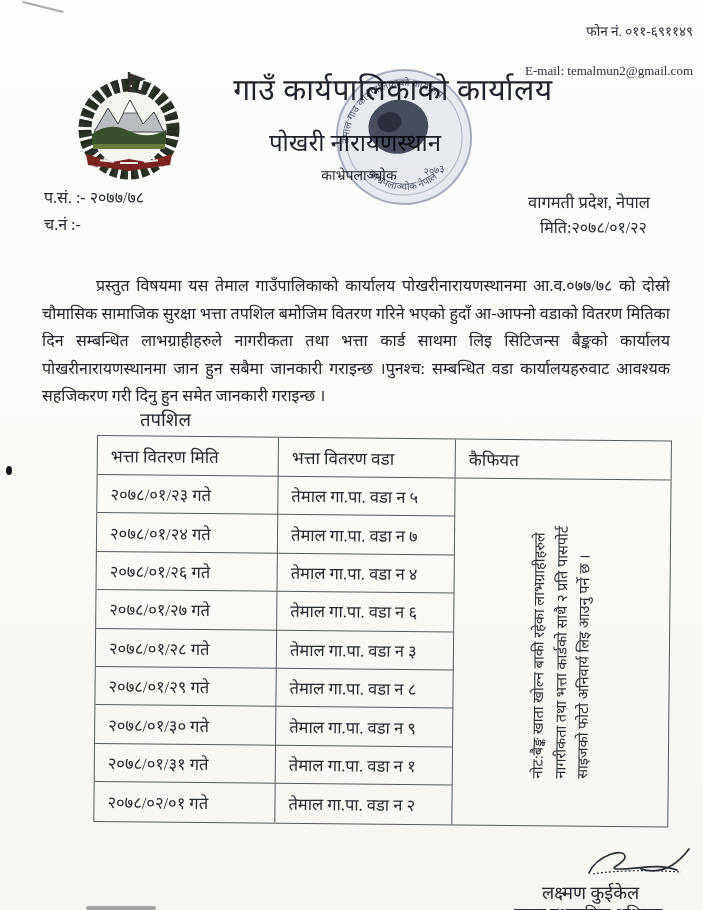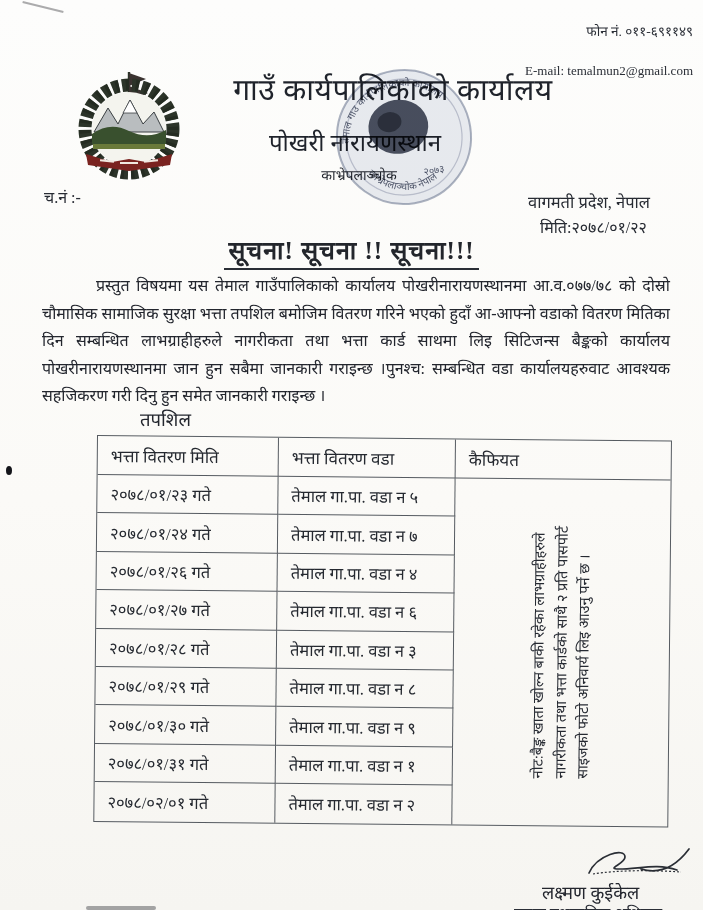--- a/index.html
+++ b/index.html
@@ -121,29 +121,27 @@
         </text>
         <text font-size="10" fill="rgba(28,36,62,0.85)" font-family="Liberation Serif, serif">
           <textPath href="#arcBot" startOffset="12%">काभ्रेपलाञ्चोक नेपाल</textPath>
         </text>
         <text x="92" y="116" font-size="10" fill="rgba(28,36,62,0.85)" font-family="Liberation Serif, serif">२०७३</text>
       </g>
     </svg>
   </div>
 
   <div class="abs refs">
+    <div>प.सं. :- २०७७/७८</div>
     <div>च.नं :-</div>
   </div>
 
   <div class="abs province">वागमती प्रदेश, नेपाल</div>
   <div class="abs docdate">मिति:२०७८/०१/२२</div>
 
-  <div class="abs title-row">
-    <span>सूचना! सूचना !! सूचना!!!</span>
-  </div>
 
   <div class="abs bodytext">प्रस्तुत विषयमा यस तेमाल गाउँपालिकाको कार्यालय पोखरीनारायणस्थानमा आ.व.०७७/७८ को दोस्रो चौमासिक सामाजिक सुरक्षा भत्ता तपशिल बमोजिम वितरण गरिने भएको हुदाँ आ-आफ्नो वडाको वितरण मितिका दिन सम्बन्धित लाभग्राहीहरुले नागरीकता तथा भत्ता कार्ड साथमा लिइ सिटिजन्स बैङ्कको कार्यालय पोखरीनारायणस्थानमा जान हुन सबैमा जानकारी गराइन्छ ।पुनश्च: सम्बन्धित वडा कार्यालयहरुवाट आवश्यक सहजिकरण गरी दिनु हुन समेत जानकारी गराइन्छ ।</div>
 
   <div class="abs tapashil">तपशिल</div>
 
   <div class="abs table-tilt">
     <div class="gridtable">
       <div class="cell th">भत्ता वितरण मिति</div>
       <div class="cell th">भत्ता वितरण वडा</div>
       <div class="cell th th3">कैफियत</div>

